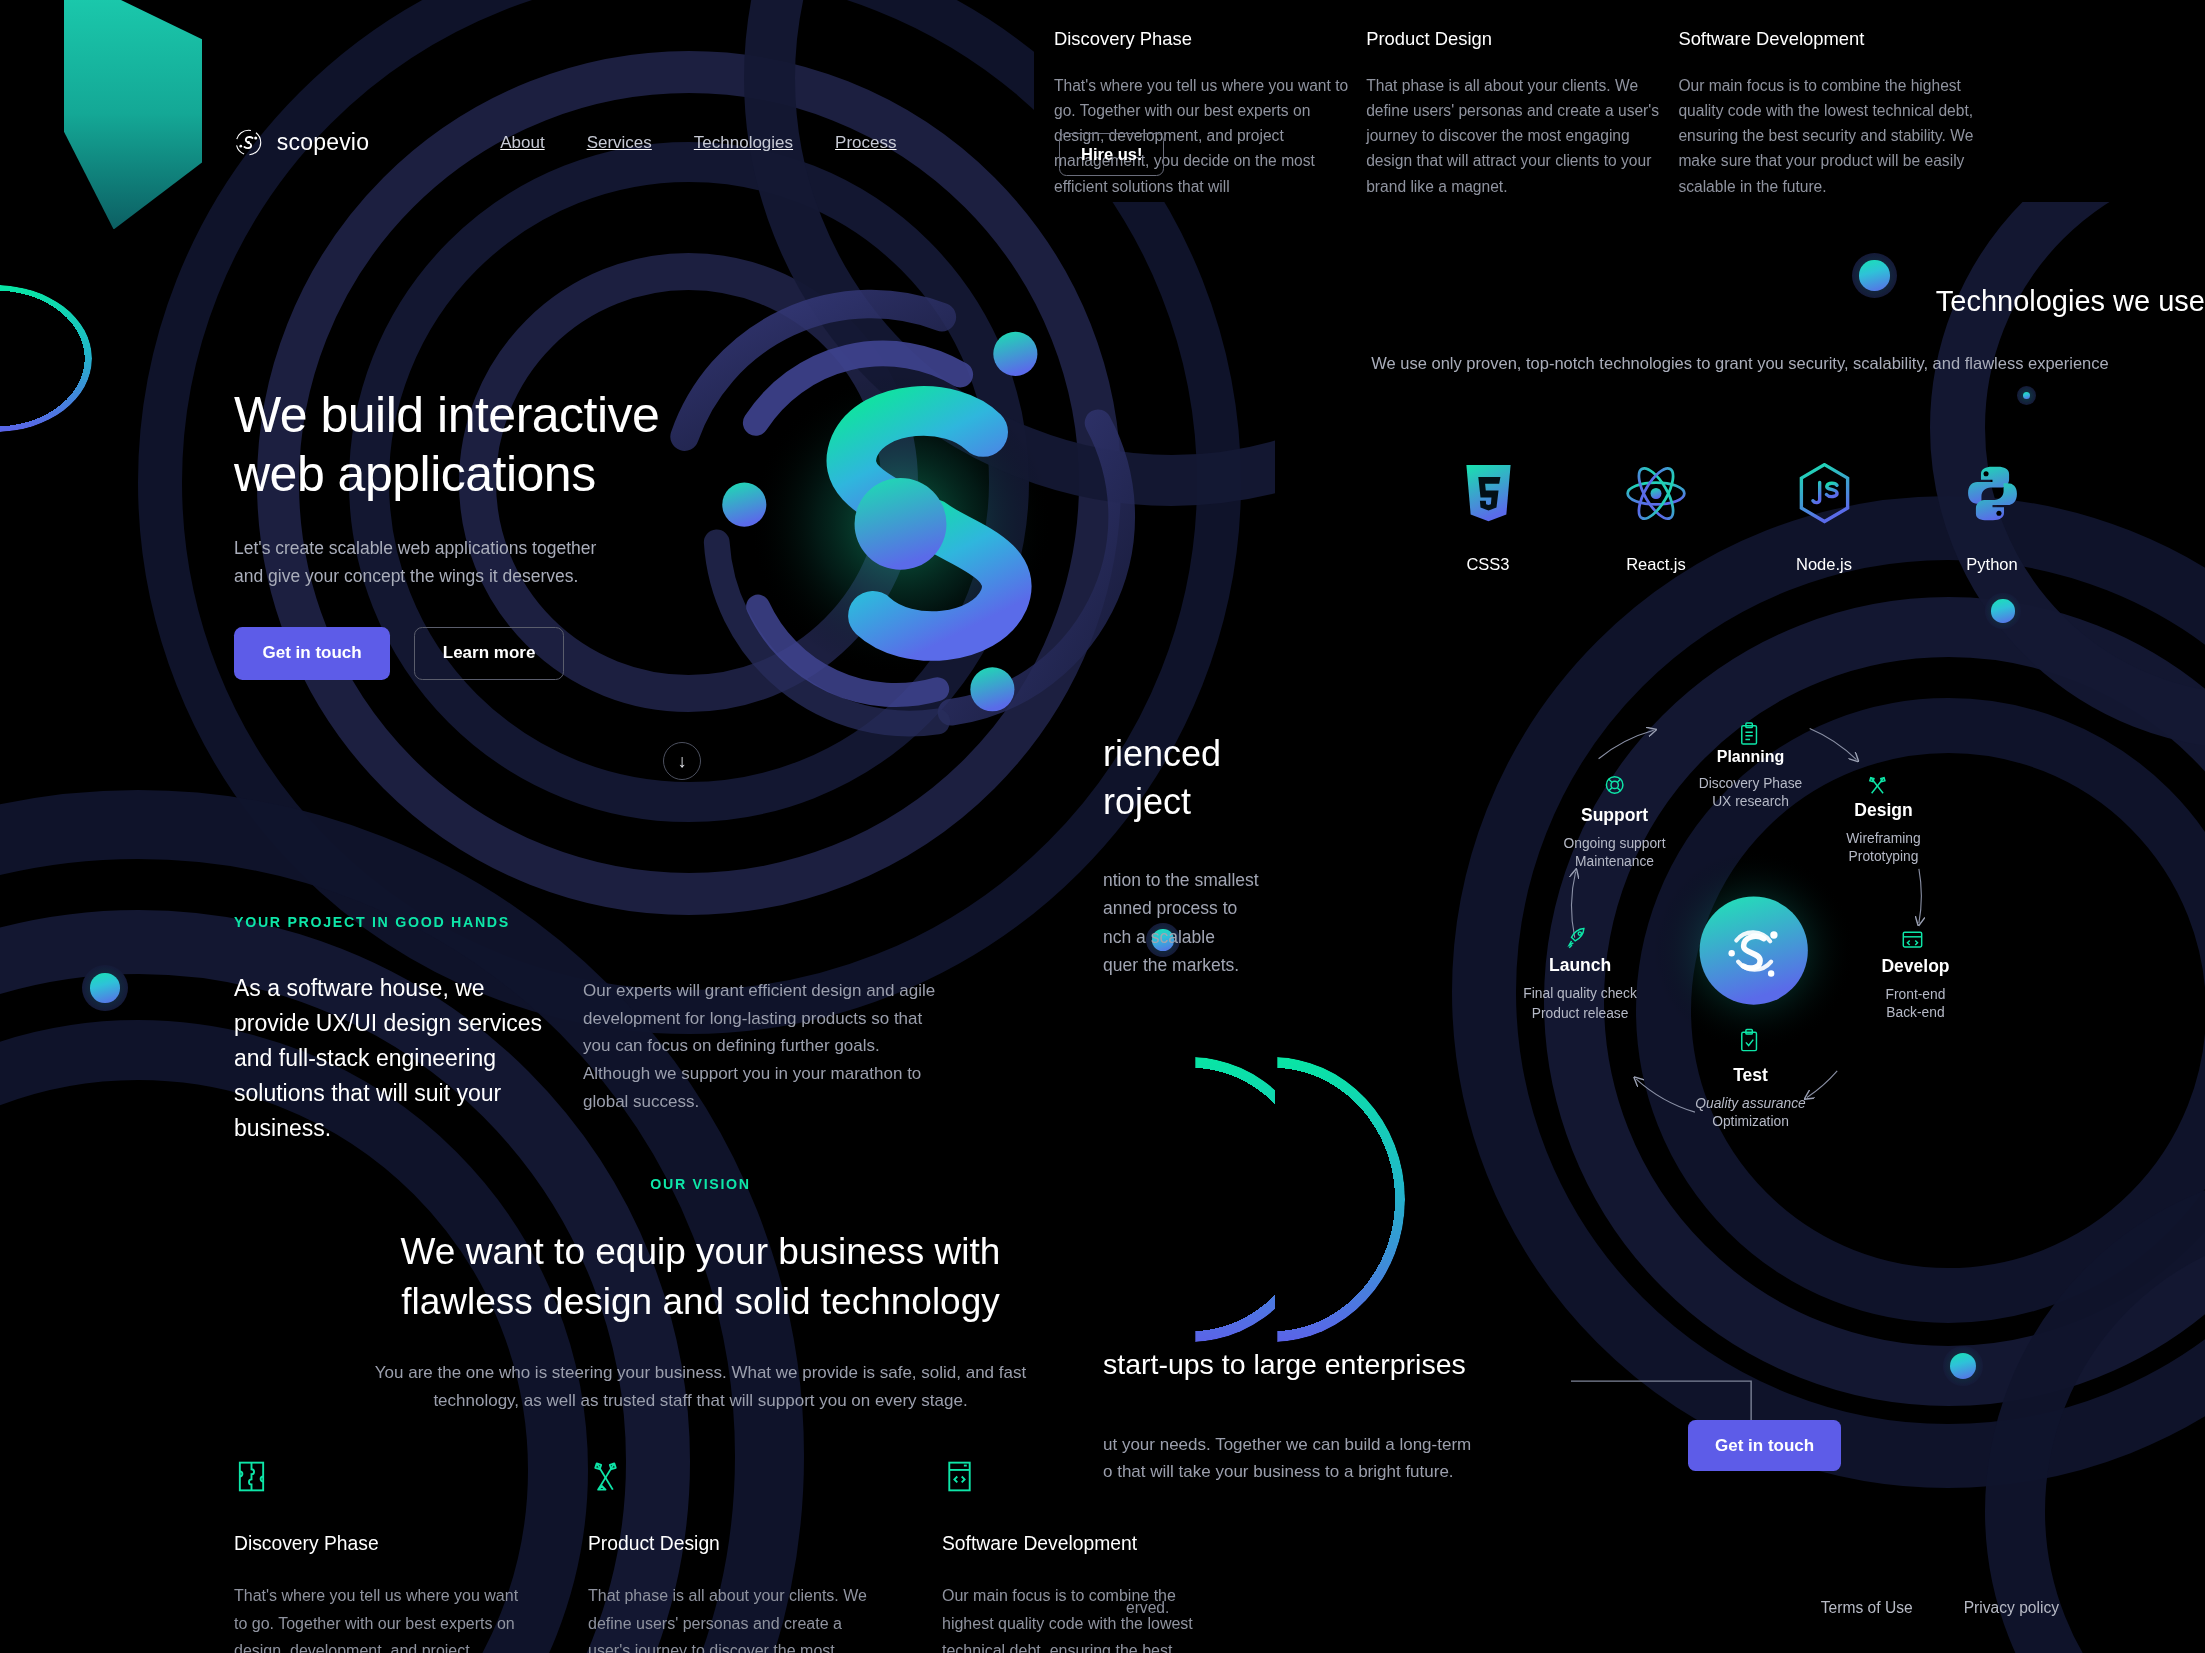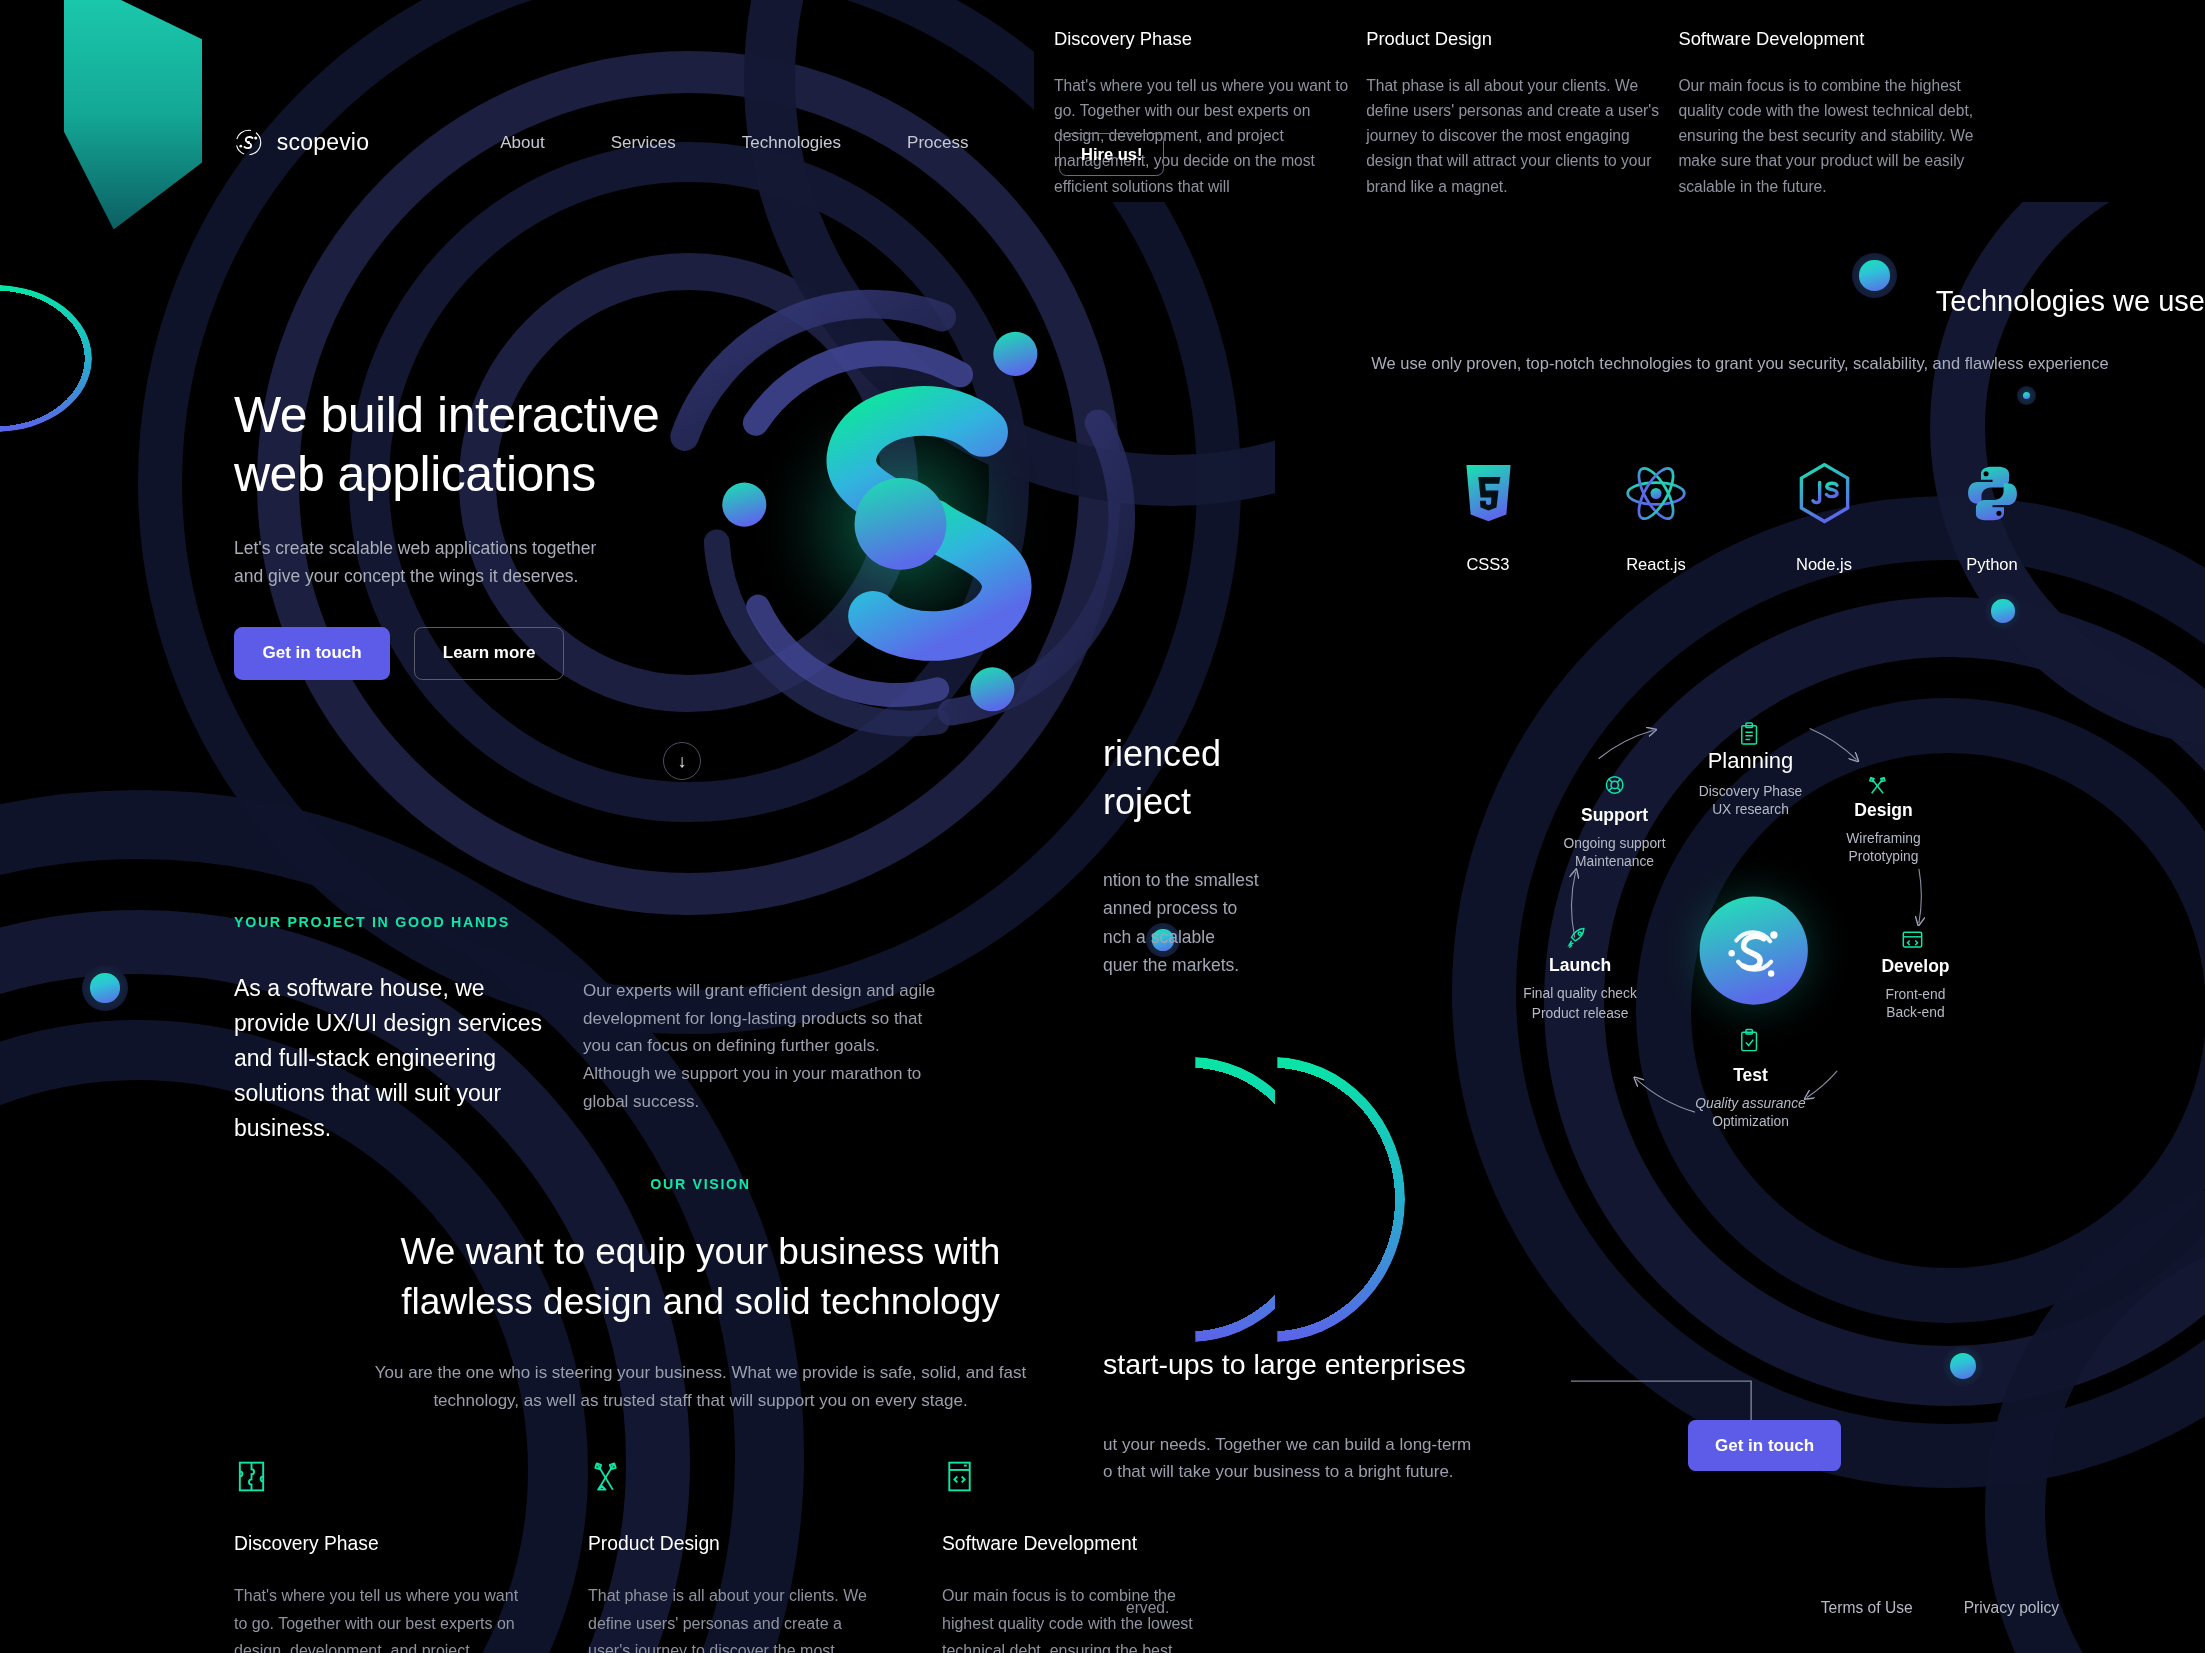--- a/index.html
+++ b/index.html
@@ -51,21 +51,21 @@
                  background:#000; overflow:hidden; }
   .panel-top   { position:absolute; left:1034px; top:0; width:1172px; height:202px; z-index:12;
                  background:#000; }
 
   
   .header { position:absolute; left:0; top:117px; width:1275px; height:51px; z-index:20;
             display:flex; align-items:center; }
   .brand { display:flex; align-items:center; gap:13.8px; margin-left:234px; }
   .brand-mark { width:29px; height:29px; position:relative; }
   .brand-name { font-size:23px; font-weight:400; letter-spacing:0.2px; color:#fff; }
-  .nav { display:flex; gap:66px; margin-left:131px; }
+  .nav { display:flex; gap:42px; margin-left:131px;text-decoration:underline; }
   .nav a { font-size:17px; color:#c6c9d4; text-decoration:none; }
 
   
   .hero { position:absolute; left:234px; top:386px; width:482px; z-index:20; }
   .hero h1 { font-size:50px; line-height:1.18; font-weight:400; letter-spacing:-0.5px; }
   .hero p  { margin-top:30px; font-size:17.5px; line-height:1.62; color:#a9adba; max-width:381px; }
   .hero .btns { margin-top:36px; display:flex; gap:24px; }
   .btn {
     font-size:17px; font-weight:700; border-radius:8.3px; cursor:pointer;
     display:inline-flex; align-items:center; justify-content:center;
@@ -509,21 +509,21 @@
         <g transform="translate(196,148)">
           <circle cx="19" cy="19" r="18"></circle>
             <circle cx="19" cy="19" r="8"></circle>
           <path d="M6 6l7 7M32 6l-7 7M6 32l7-7M32 32l-7-7"></path>
         </g>
       </g>
     </svg>
 
     
     <div style="position:absolute; left:175px; top:40px; width:119px; text-align:center;">
-      <div style="font-size:22px;font-weight:400;">Planning</div>
+      <div style="font-size:16px;font-weight:700;">Planning</div>
       <div style="margin-top:10px;font-size:13.8px;color:#b5b9c6;">Discovery Phase</div>
       <div style="margin-top:2.8px;font-size:13.8px;color:#b5b9c6;">UX research</div>
     </div>
     <div style="position:absolute; left:308px; top:92px; width:119px; text-align:center;">
       <div style="font-size:17.5px;font-weight:700;">Design</div>
       <div style="margin-top:10px;font-size:13.8px;color:#b5b9c6;">Wireframing</div>
       <div style="margin-top:2.8px;font-size:13.8px;color:#b5b9c6;">Prototyping</div>
     </div>
     <div style="position:absolute; left:340px; top:248px; width:119px; text-align:center;">
       <div style="font-size:17.5px;font-weight:700;">Develop</div>

